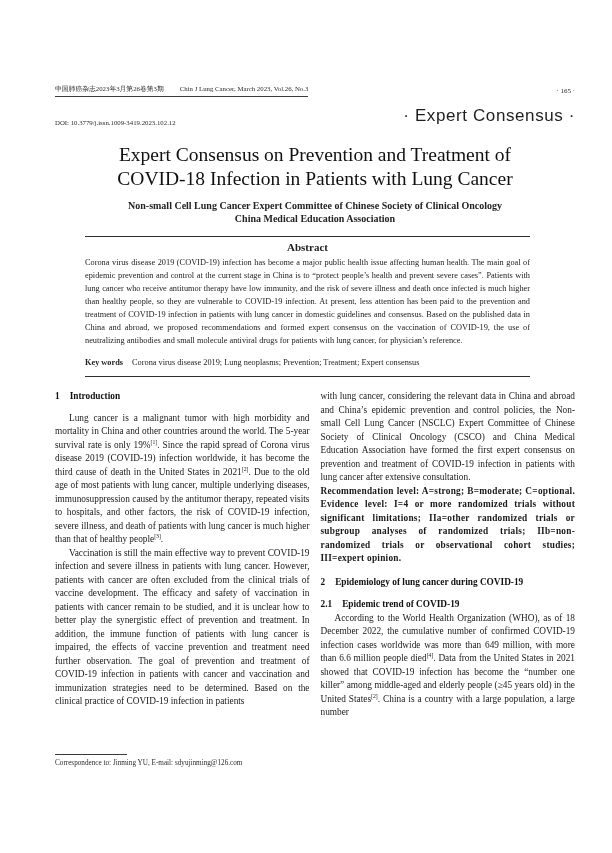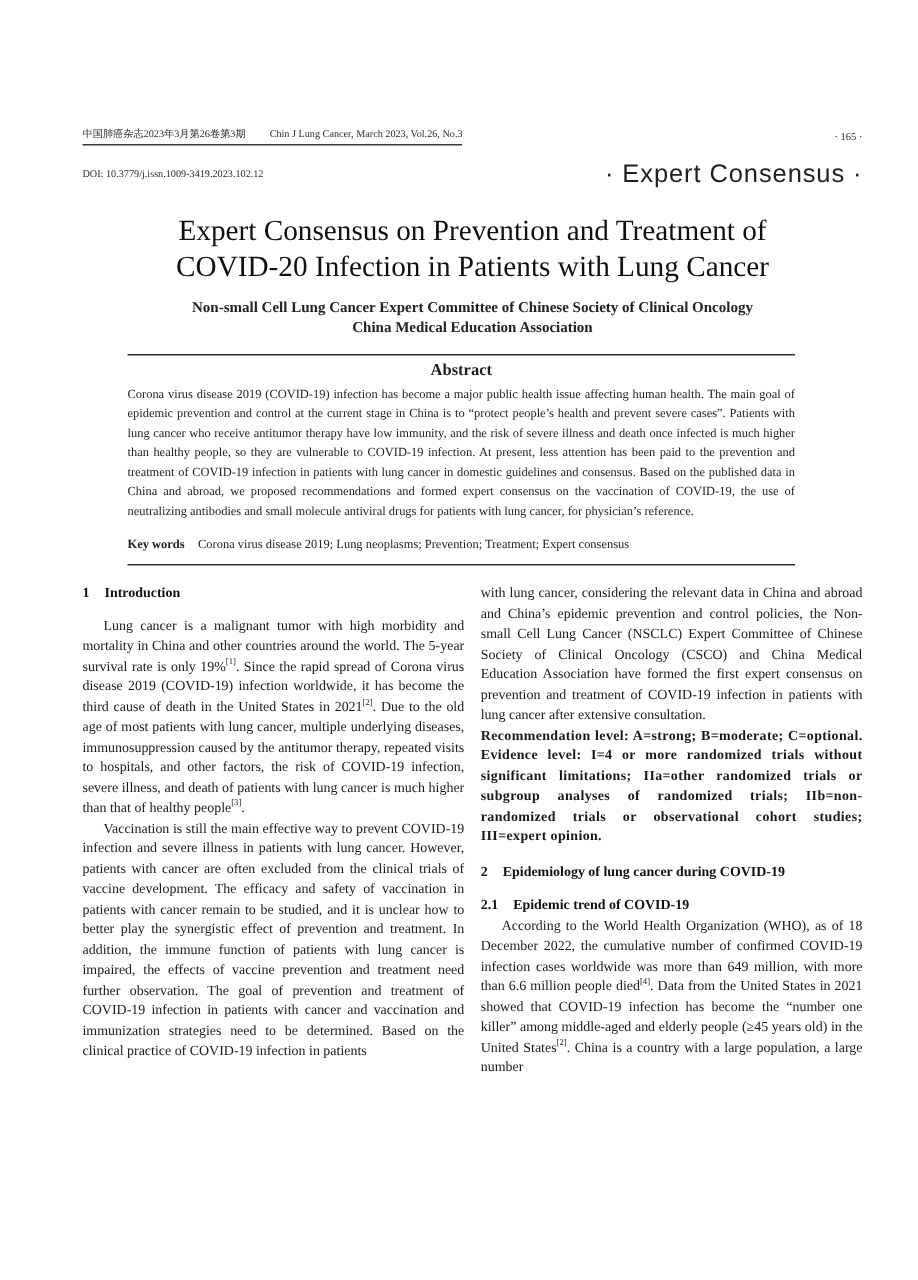--- a/index.html
+++ b/index.html
@@ -24,21 +24,21 @@
   }
   .masthead-left {
     border-bottom:0.9px solid #3a3a3a;
     padding-bottom:2px;
     display:inline-block;
   }
   .journal-en { margin-left:16px; }
   .page-number { font-size:7px; padding-bottom:2px; }
   
   .doi-row {
-    display:flex; justify-content:space-between; align-items:center;
+    display:flex; justify-content:space-between; align-items:flex-end;
     margin-top:9px;
   }
   .doi { font-size:6.8px; color:#2b2b2b; }
   .article-type {
     font-family:"Liberation Sans", sans-serif;
     font-size:17px; color:#1f1f1f; letter-spacing:0.6px;
   }
   
   .title { margin-top:17px; text-align:center; color:#101010; }
   .title .line { font-size:19.5px; line-height:24px; }
@@ -85,21 +85,21 @@
     <div class="page-number">· 165 ·</div>
   </div>
 
   <div class="doi-row">
     <div class="doi">DOI: 10.3779/j.issn.1009-3419.2023.102.12</div>
     <div class="article-type">· Expert Consensus ·</div>
   </div>
 
   <div class="title">
     <div class="line">Expert Consensus on Prevention and Treatment of</div>
-    <div class="line">COVID-20 Infection in Patients with Lung Cancer</div>
+    <div class="line">COVID-18 Infection in Patients with Lung Cancer</div>
   </div>
 
   <div class="authors">
     <div>Non-small Cell Lung Cancer Expert Committee of Chinese Society of Clinical Oncology</div>
     <div>China Medical Education Association</div>
   </div>
 
   <div class="abstract-wrap">
     <div class="rule"></div>
     <div class="abstract-heading">Abstract</div>
@@ -127,14 +127,18 @@
         <span class="num">2</span><span>Epidemiology of lung cancer during COVID-19</span>
       </div>
       <div class="sec-heading h3-heading">
         <span class="num">2.1</span><span>Epidemic trend of COVID-19</span>
       </div>
       <p class="indent"><span>According to the World Health Organization (WHO), as of 18 December 2022, the cumulative number of confirmed COVID-19 infection cases worldwide was more than 649 million, with more than 6.6 million people died</span><sup>[4]</sup><span>. Data from the United States in 2021 showed that COVID-19 infection has become the “number one killer” among middle-aged and elderly people (≥45 years old) in the United States</span><sup>[2]</sup><span>. China is a country with a large population, a large number</span></p>
     </div>
 
   </div>
 
+  <div class="footnote">
+    <div class="footnote-rule"></div>
+    <div class="footnote-text">Correspondence to: Jinming YU, E-mail: sdyujinming@126.com</div>
+  </div>
 
 </div>
 
 </body></html>

